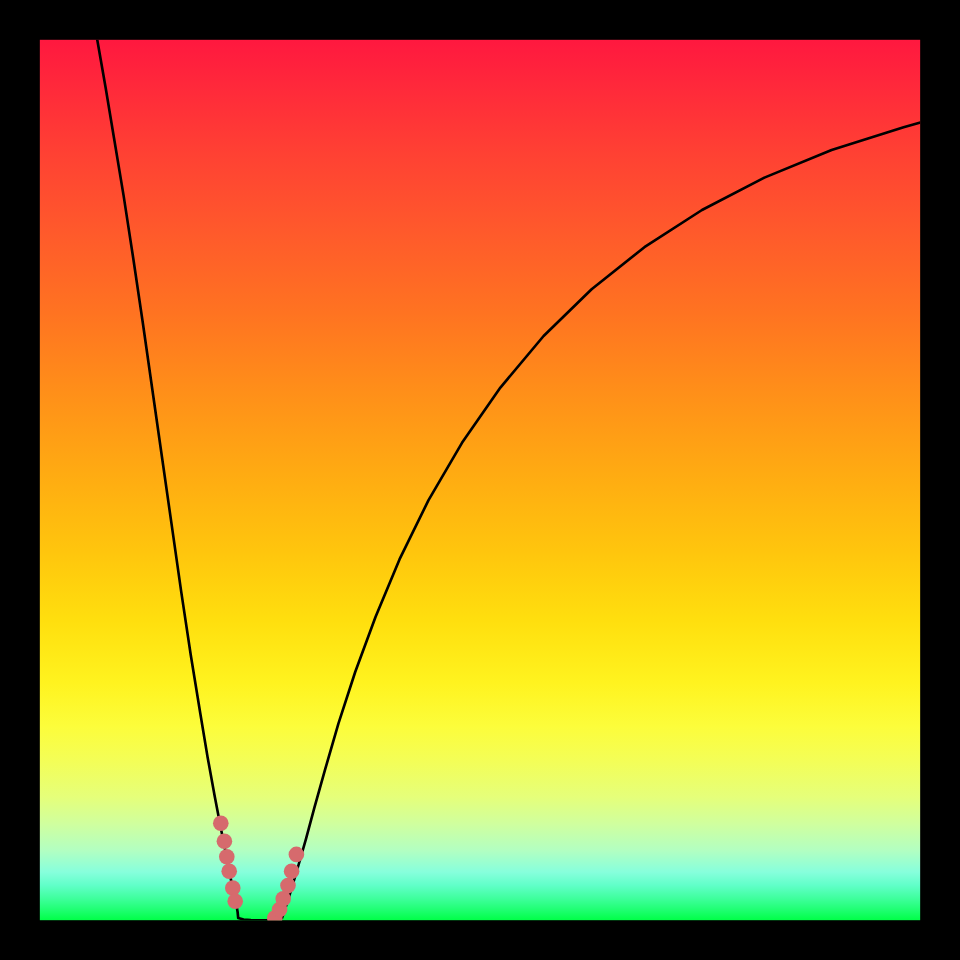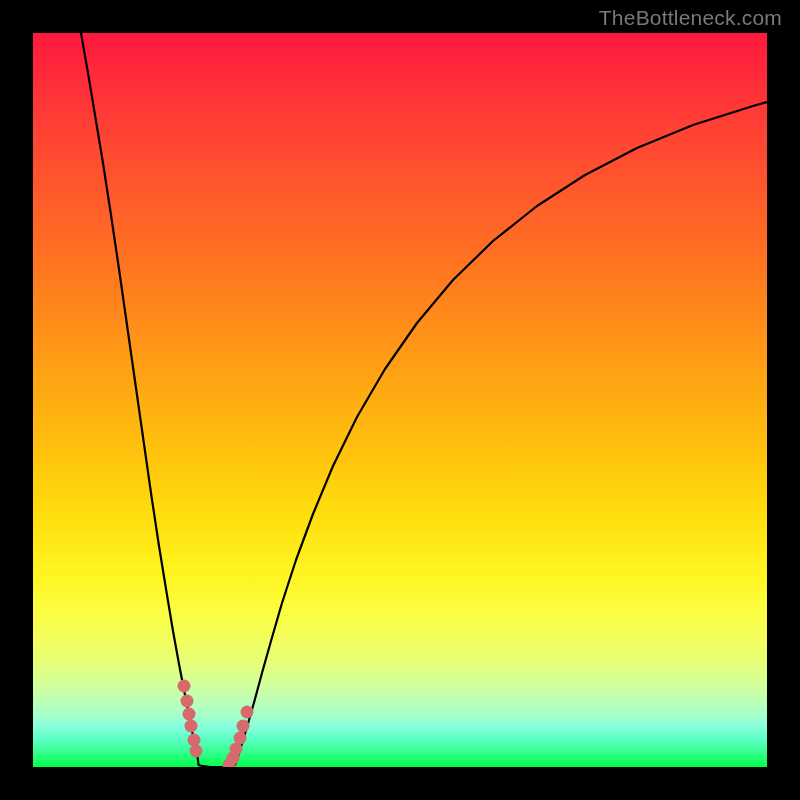--- a/index.html
+++ b/index.html
@@ -49,14 +49,13 @@
         <div class="mk" style="left: 161px; top: 707px;"></div>
         <div class="mk" style="left: 163px; top: 718px;"></div>
         <div class="mk" style="left: 196px; top: 732px;"></div>
         <div class="mk" style="left: 200px; top: 725px;"></div>
         <div class="mk" style="left: 203px; top: 716px;"></div>
         <div class="mk" style="left: 207px; top: 705px;"></div>
         <div class="mk" style="left: 210px; top: 693px;"></div>
         <div class="mk" style="left: 214px; top: 679px;"></div>
       </div>
   </div>
-  <div class="watermark">TheBottleneck.com</div>
 </div>
 
 </body></html>

